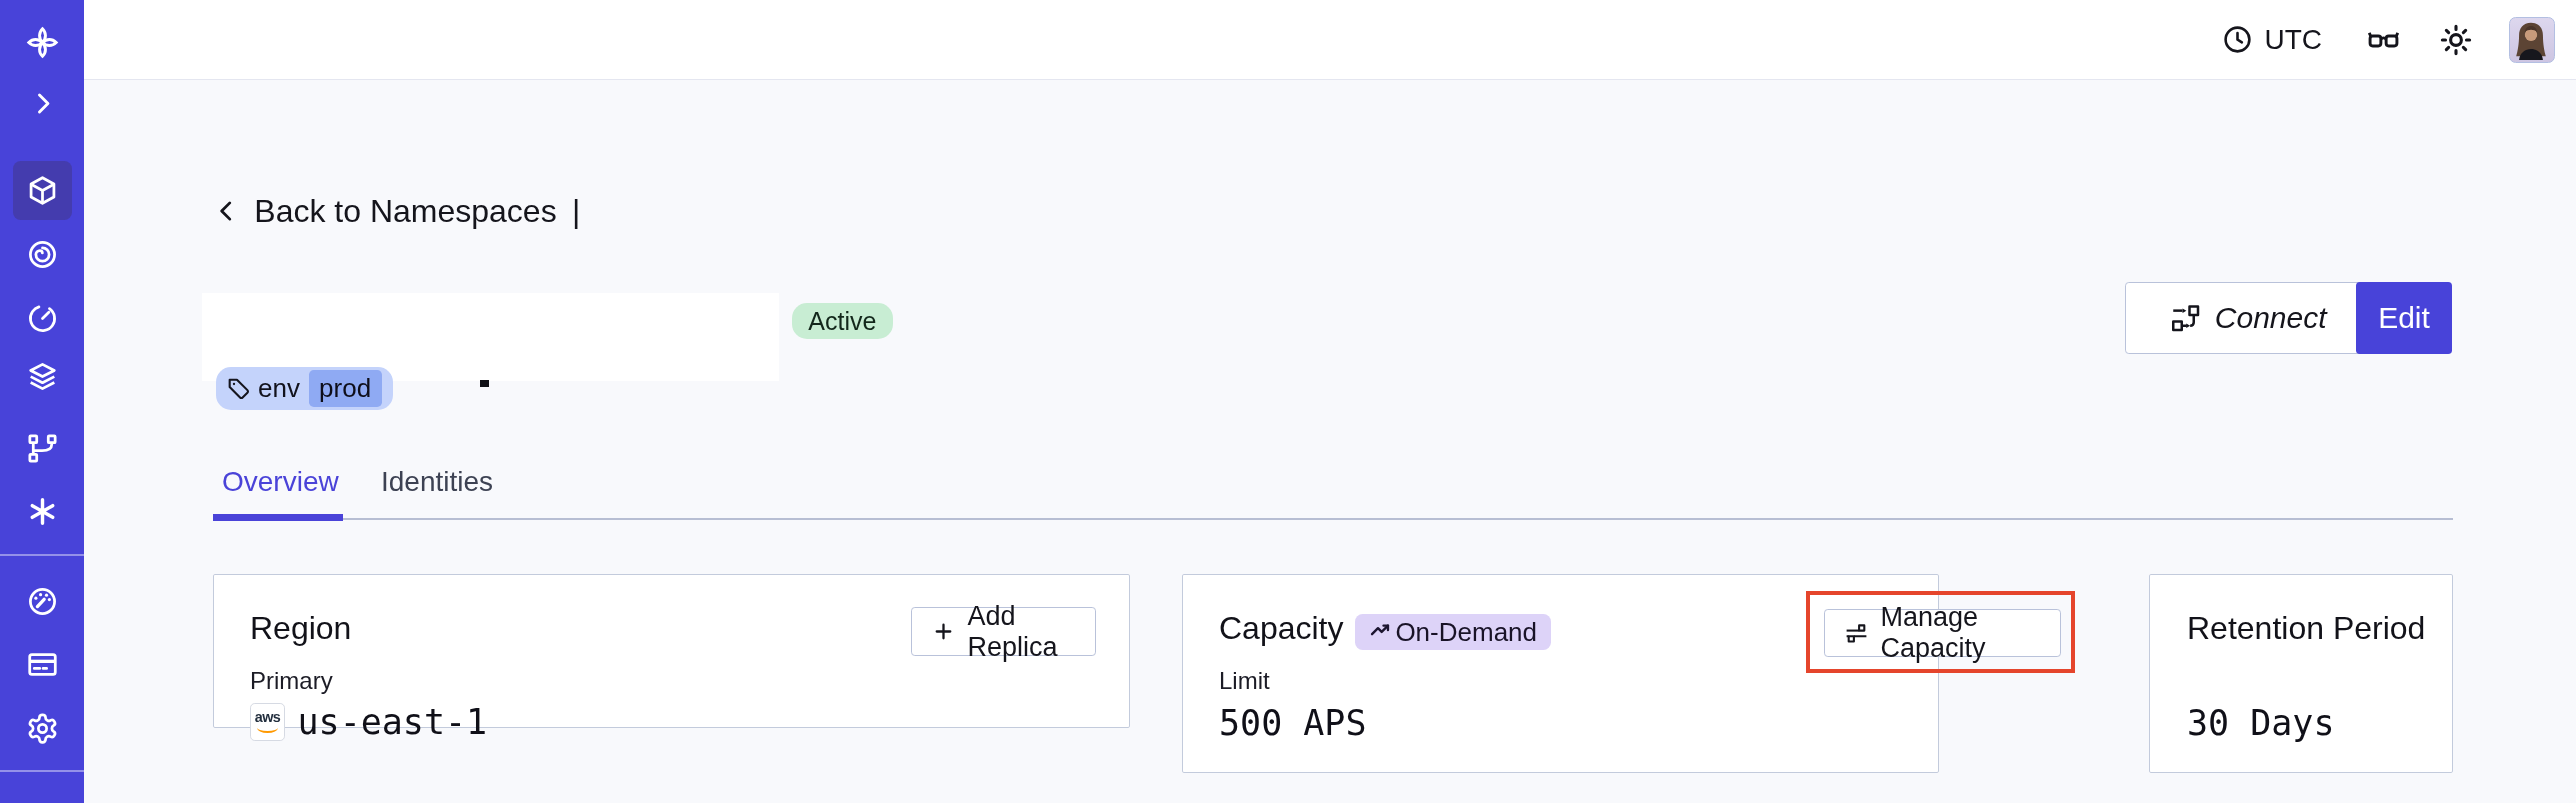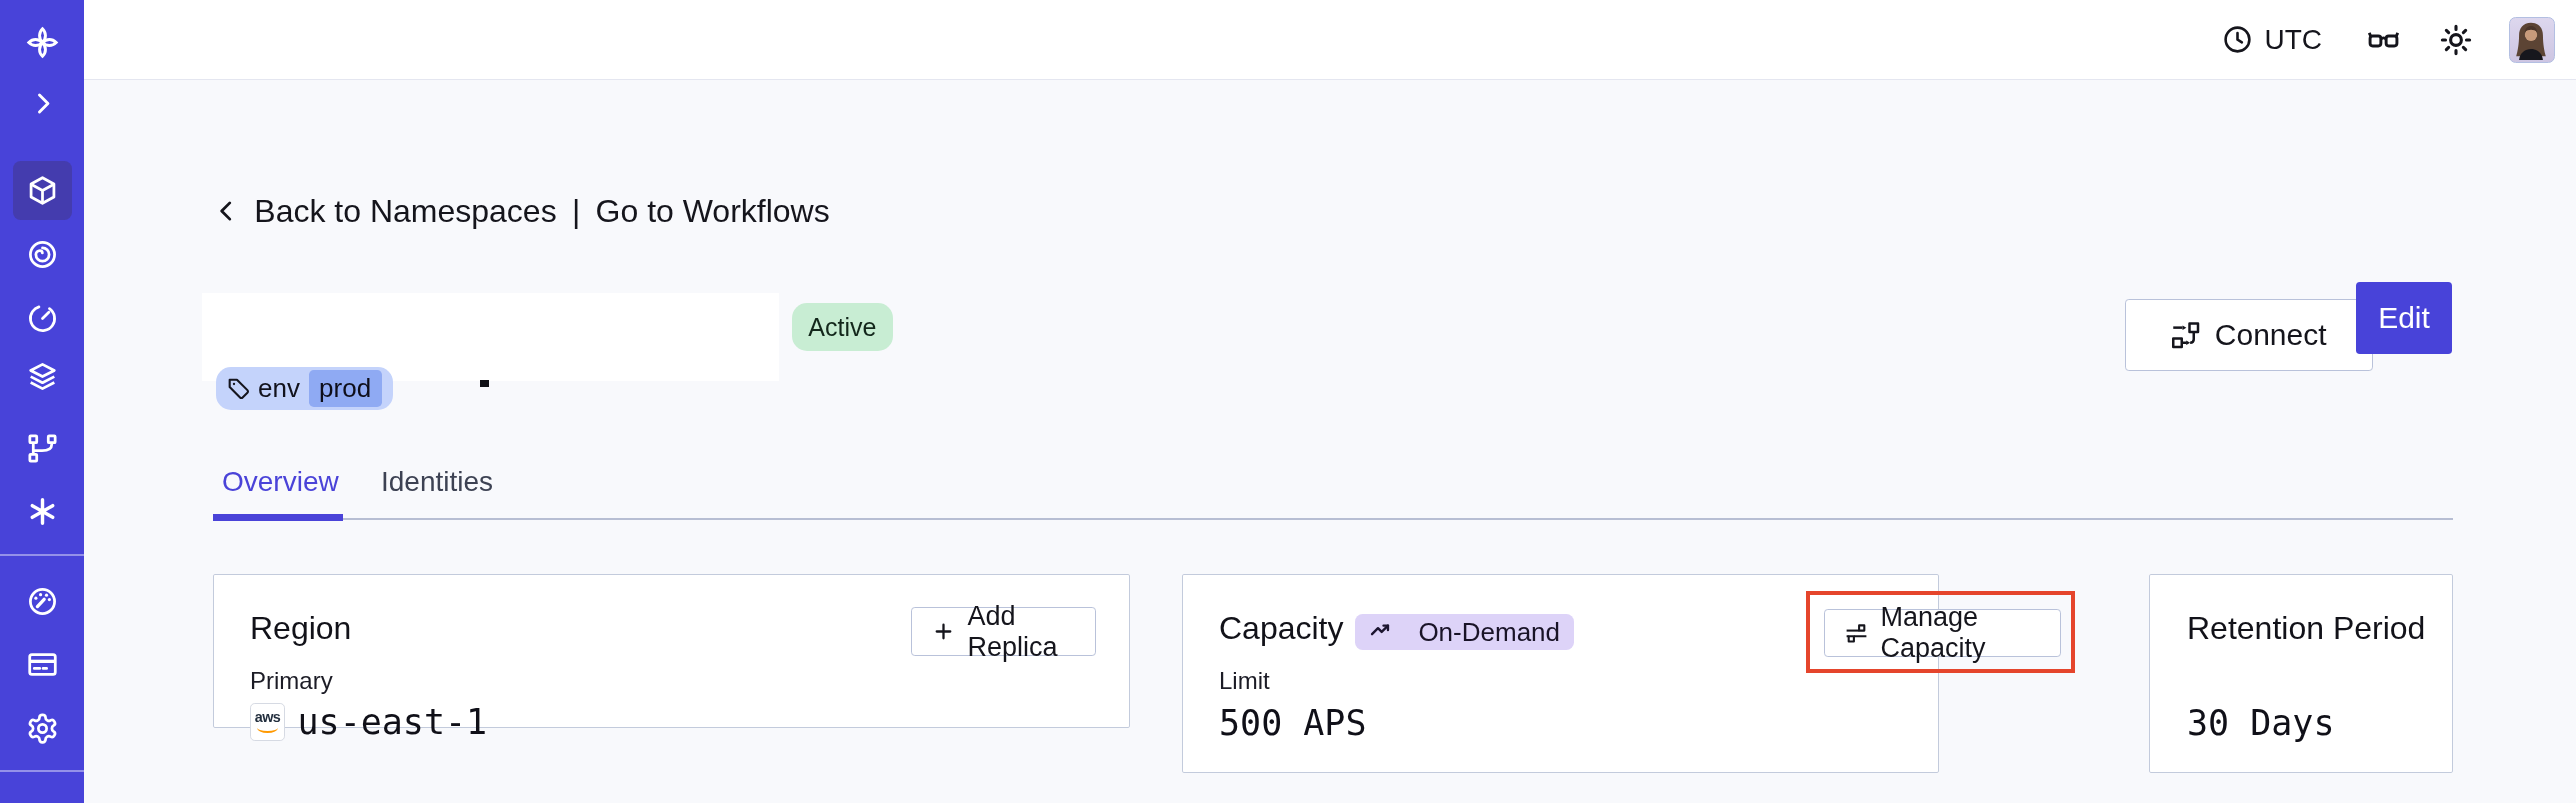--- a/index.html
+++ b/index.html
@@ -27,32 +27,32 @@
   .nav-divider{position:absolute;left:0;width:84px;height:1.9px;background:rgba(255,255,255,.42);}
 
   
   .backrow{left:213px;top:190px;height:42px;display:flex;align-items:center;gap:15.3px;}
   .backrow a{color:#15151c;text-decoration:none;font-size:32px;cursor:pointer;}
   .back-sep{font-size:32px;color:#15151c;}
 
   .redaction{left:202px;top:293px;width:577px;height:88px;background:#ffffff;}
   .stray-dot{left:480px;top:380px;width:8.6px;height:6.7px;background:#101016;}
 
-  .status-badge{left:792px;top:303px;height:48px;padding:0 16.3px;border-radius:15px;
+  .status-badge{left:792px;top:303px;height:36px;padding:0 16.3px;border-radius:15px;
                 background:#c8edd3;color:#13271b;font-size:25px;font-weight:500;
                 display:flex;align-items:center;}
 
   .tag-pill{left:216px;top:367px;height:43px;border-radius:15px;background:#c4d3fb;
             display:flex;align-items:center;padding:0 11.5px 0 10.5px;gap:8.6px;}
   .tag-key{font-size:26px;color:#12121c;}
   .tag-chip{background:#8faaf3;border-radius:4.8px;padding:2.9px 10.5px;font-size:26px;color:#0e0e1a;}
 
   .btn{display:flex;align-items:center;justify-content:center;gap:13.4px;background:#fff;
        border:1.9px solid #b9c2da;border-radius:3.8px;color:#15151c;cursor:pointer;box-sizing:border-box;}
-  .connect-btn{left:2125px;top:299px;width:248px;height:72px;font-size:30px;}
+  .connect-btn{left:2125px;top:282px;width:248px;height:72px;font-size:30px;font-style:italic;}
   .edit-btn{left:2356px;top:282px;width:96px;height:72px;border-radius:3.8px;background:#4843d9;
             color:#fff;font-size:30px;display:flex;align-items:center;justify-content:center;cursor:pointer;}
 
   
   .tab{top:466px;font-size:28px;cursor:pointer;}
   .tab-overview{left:222px;color:#4a43d8;font-weight:500;}
   .tab-identities{left:381px;color:#3d4253;}
   .tab-line{left:213px;top:518px;width:2240px;height:1.9px;background:#b7bed3;}
   .tab-underline{left:213px;top:514px;width:130px;height:6.7px;background:#4a43d8;}
 
@@ -60,21 +60,21 @@
   .card{background:#fff;border:1.9px solid #c3cbdc;border-radius:1.9px;box-sizing:border-box;}
   .card1{left:213px;top:574px;width:917px;height:154px;}
   .card2{left:1182px;top:574px;width:757px;height:199px;}
   .card3{left:2149px;top:574px;width:304px;height:199px;}
   .card-title{font-size:32px;font-weight:500;color:#121219;}
   .card-label{font-size:24px;color:#1c1c26;}
   .mono-value{font-family:"DejaVu Sans Mono","Liberation Mono",monospace;
               font-size:35px;color:#101018;}
   .small-btn{height:49px;font-size:27px;gap:11.5px;padding:0 19px;}
   .ondemand{left:1355px;top:614px;height:36px;border-radius:7.7px;background:#ddd3f8;
-            display:flex;align-items:center;gap:23px;padding:0 14.4px;font-size:26px;color:#191327;}
+            display:flex;align-items:center;gap:0;padding:0 14.4px;font-size:26px;color:#191327;}
   .aws-badge{width:35px;height:38px;border:1.9px solid #d6dae3;border-radius:4.8px;background:#fff;
              display:flex;flex-direction:column;align-items:center;justify-content:center;box-sizing:border-box;}
   .aws-text{font-size:14.4px;font-weight:bold;color:#232f3e;line-height:12.5px;letter-spacing:-0.5px;text-align:right;}
   .aws-smile{width:21px;height:8.6px;border-bottom:2.9px solid #ff9900;border-radius:50%;margin-top:-1.9px;}
   .annotation{left:1806px;top:591px;width:269px;height:82px;border:4.8px solid #e5452c;box-sizing:border-box;}
 
   svg{display:block;}
 </style>
 </head>
 <body>
@@ -247,21 +247,20 @@
   </div>
 
   <div class="abs backrow">
     <span style="display:flex;align-items:center;">
       <svg width="26" height="26" viewBox="0 0 24 24" fill="none" stroke="#15151c" stroke-width="2.6" stroke-linecap="round" stroke-linejoin="round">
         <path d="M15.5 4.5 8 12l7.5 7.5"></path>
       </svg>
     </span>
     <a>Back to Namespaces</a>
     <span class="back-sep">|</span>
-    <a>Go to Workflows</a>
   </div>
 
   <div class="abs redaction"></div>
   <div class="abs stray-dot"></div>
 
   <div class="abs status-badge">
     <span>Active</span>
   </div>
 
   <div class="abs tag-pill">

